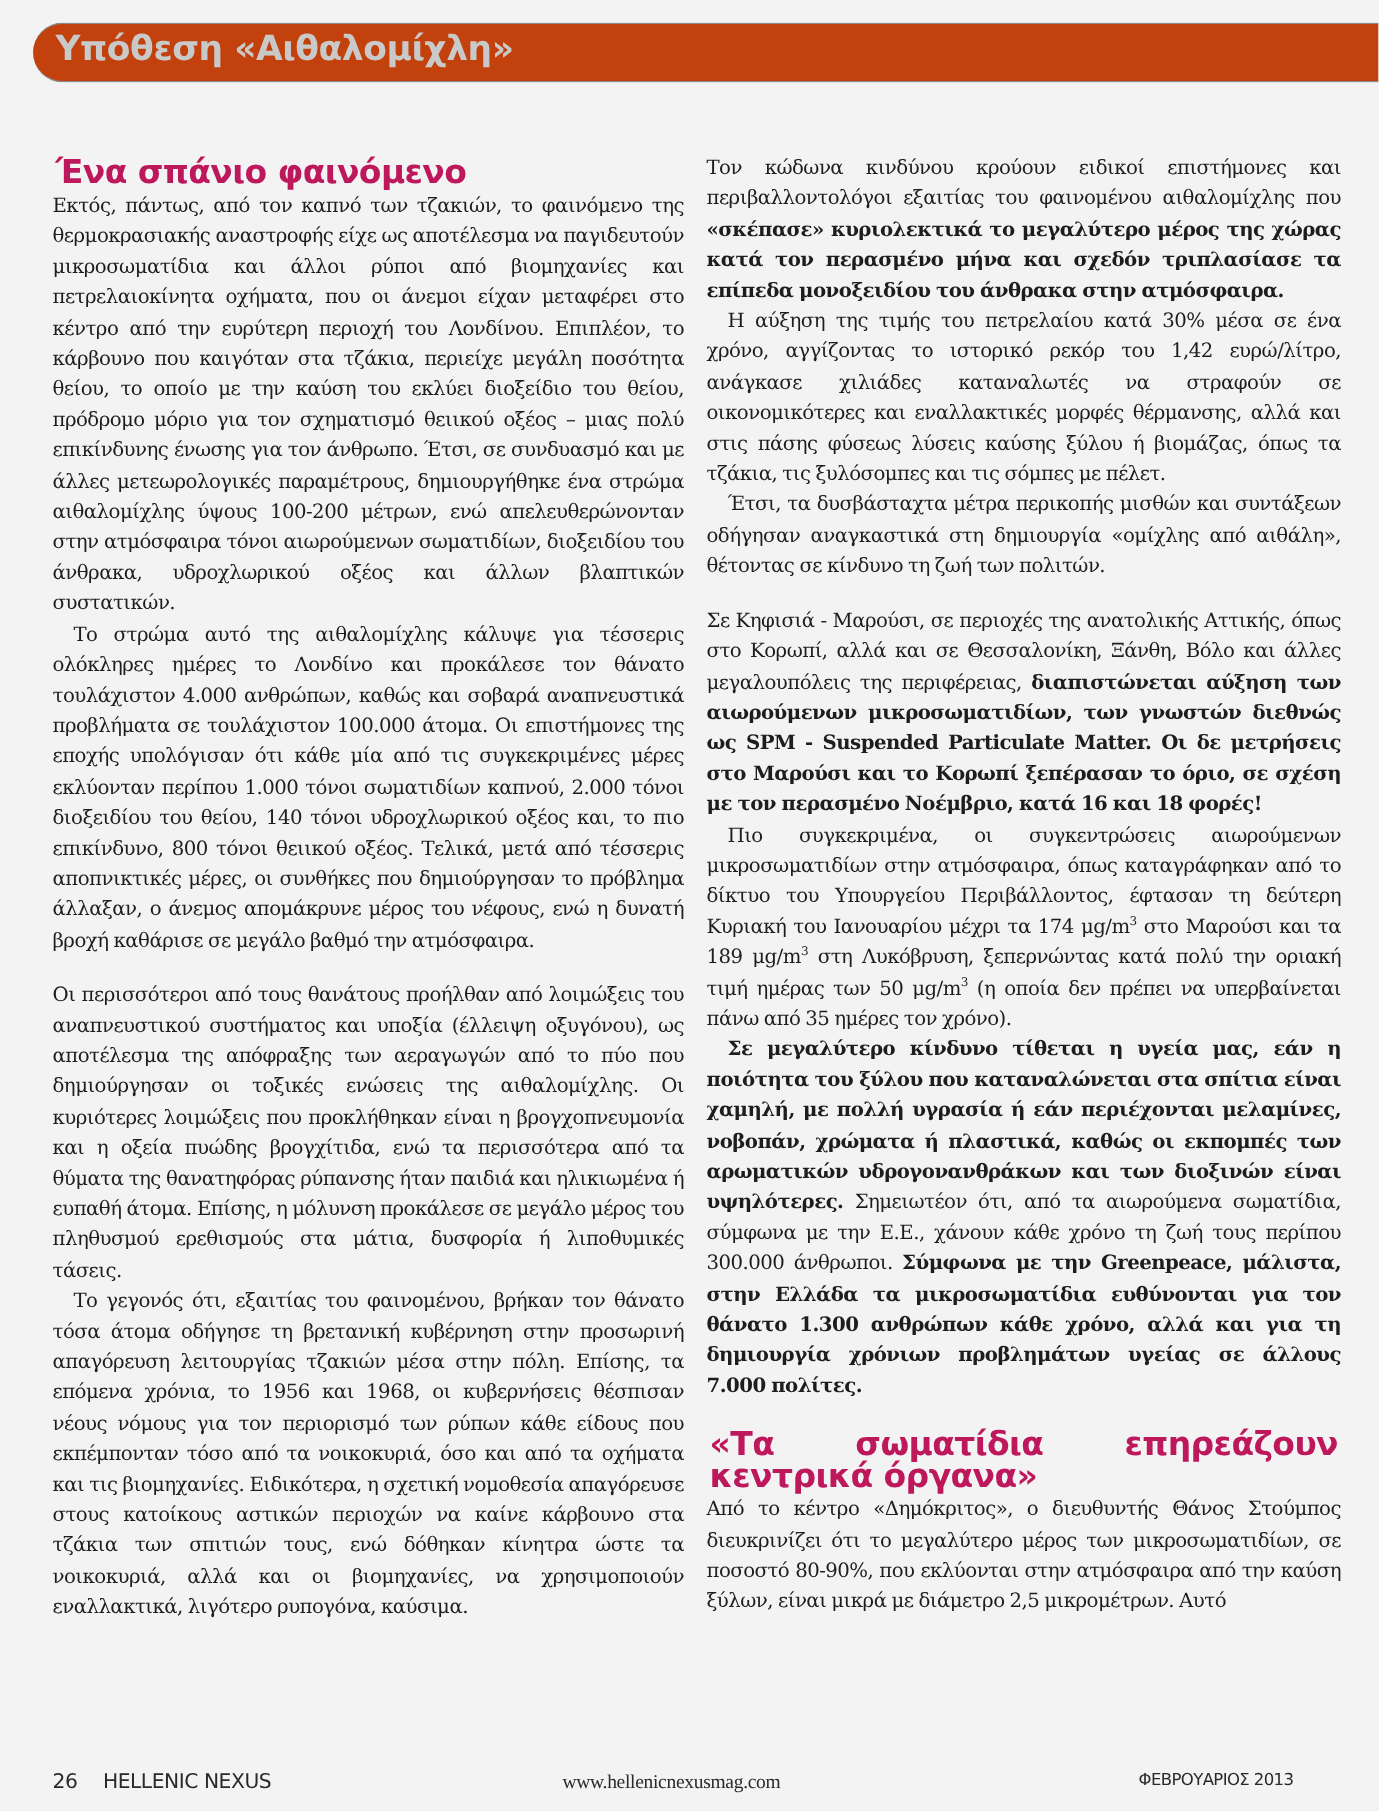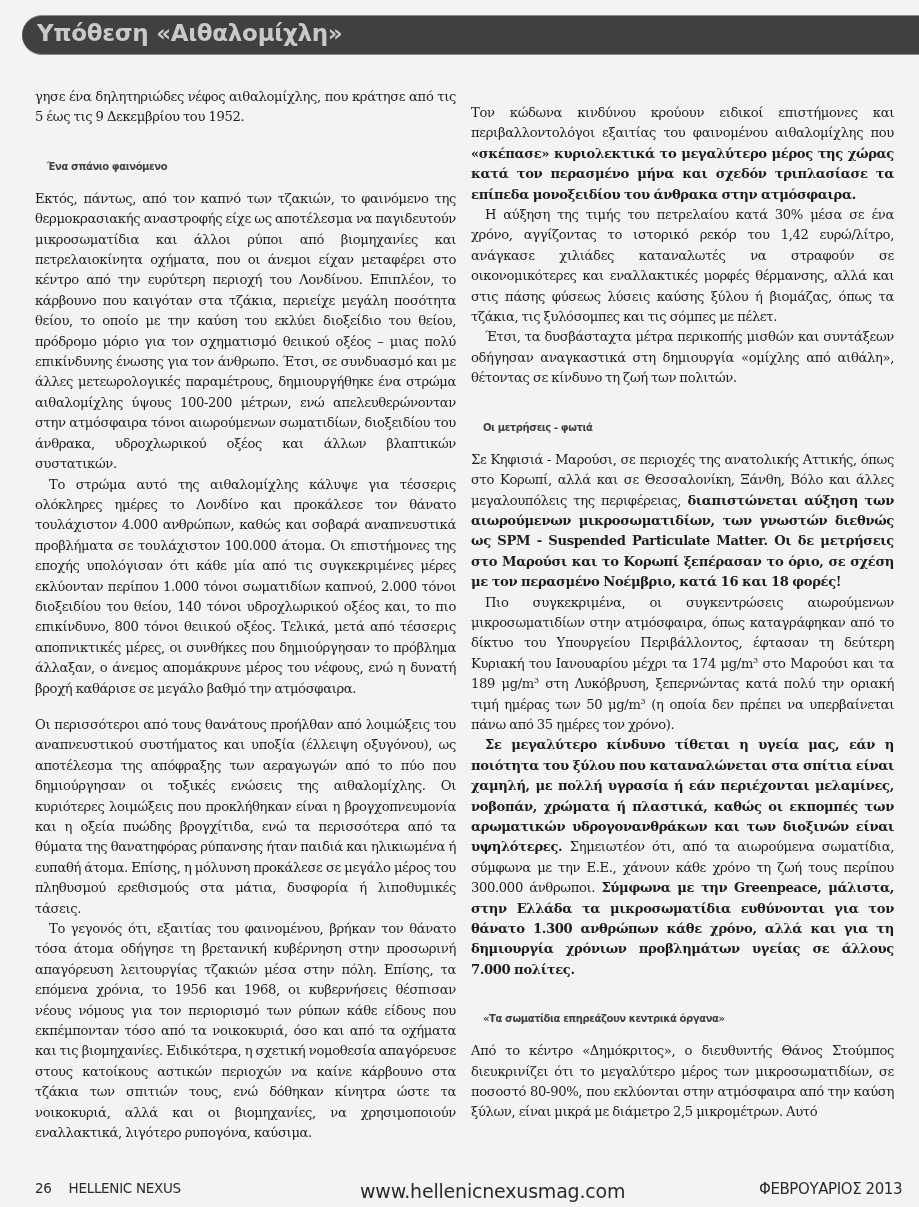--- a/index.html
+++ b/index.html
@@ -14,21 +14,21 @@
     overflow: hidden;
     font-family: "DejaVu Serif", "Liberation Serif", serif;
     color: #1e1c1c;
   }
   .header-bar {
     position: absolute;
     left: 22px;
     top: 15px;
     width: 897px;
     height: 40px;
-    background: #404040;
+    background: #c2410c;
     border-top-left-radius: 20px;
     border-bottom-left-radius: 20px;
     border-top: 1px solid #8a8a8a;
     border-bottom: 1px solid #8a8a8a;
     box-sizing: border-box;
   }
   .header-title {
     position: absolute;
     left: 15px;
     top: 4px;
@@ -50,68 +50,66 @@
   }
   .col-left { left: 35px; }
   .col-right { left: 471px; width: 423px; top: 87px; }
   .col p {
     margin: 0;
     letter-spacing: -0.35px;
     word-spacing: -0.5px;
   }
   .col p.indent { text-indent: 14px; }
   .col h2 {
-    margin: 12px;
+    margin: 2px;
     font-family: "DejaVu Sans", "Liberation Sans", sans-serif;
     font-weight: bold;
-    font-size: 10px;
+    font-size: 22px;
     line-height: 21px;
     letter-spacing: -0.4px;
-    color: #404040;
+    color: #be185d;
   }
   .b { font-weight: bold; }
   .gap-mid { height: 16px; }
   .footer {
     position: absolute;
     top: 1180px;
     font-family: "DejaVu Sans", "Liberation Sans", sans-serif;
     font-size: 13px;
     color: #2a2a2a;
     white-space: nowrap;
   }
   .footer-left { left: 35px; font-size: 13.5px; letter-spacing: -0.3px; }
   .footer-page { margin-right: 13px; }
-  .footer-center { left: 360px; font-size: 19px; letter-spacing: -0.2px; }
-  .footer-right { left: 759px; font-size: 15px; letter-spacing: -0.4px; }
+  .footer-center { left: 375px; font-size: 13px; letter-spacing: -0.2px; font-family: Liberation Serif, serif; }
+  .footer-right { left: 759px; font-size: 11px; letter-spacing: -0.4px; }
 </style>
 </head>
 <body>
 
 <div class="header-bar">
   <span class="header-title">Υπόθεση «Αιθαλομίχλη»</span>
 </div>
 
 <div class="col col-left">
-  <p>γησε ένα δηλητηριώδες νέφος αιθαλομίχλης, που κράτησε από τις 5 έως τις 9 Δεκεμβρίου του 1952.</p>
   <div class="gap-mid"></div>
   <h2>Ένα σπάνιο φαινόμενο</h2>
   <p>Εκτός, πάντως, από τον καπνό των τζακιών, το φαινόμενο της θερμοκρασιακής αναστροφής είχε ως αποτέλεσμα να παγιδευτούν μικροσωματίδια και άλλοι ρύποι από βιομηχανίες και πετρελαιοκίνητα οχήματα, που οι άνεμοι είχαν μεταφέρει στο κέντρο από την ευρύτερη περιοχή του Λονδίνου. Επιπλέον, το κάρβουνο που καιγόταν στα τζάκια, περιείχε μεγάλη ποσότητα θείου, το οποίο με την καύση του εκλύει διοξείδιο του θείου, πρόδρομο μόριο για τον σχηματισμό θειικού οξέος – μιας πολύ επικίνδυνης ένωσης για τον άνθρωπο. Έτσι, σε συνδυασμό και με άλλες μετεωρολογικές παραμέτρους, δημιουργήθηκε ένα στρώμα αιθαλομίχλης ύψους 100-200 μέτρων, ενώ απελευθερώνονταν στην ατμόσφαιρα τόνοι αιωρούμενων σωματιδίων, διοξειδίου του άνθρακα, υδροχλωρικού οξέος και άλλων βλαπτικών συστατικών.</p>
   <p class="indent">Το στρώμα αυτό της αιθαλομίχλης κάλυψε για τέσσερις ολόκληρες ημέρες το Λονδίνο και προκάλεσε τον θάνατο τουλάχιστον 4.000 ανθρώπων, καθώς και σοβαρά αναπνευστικά προβλήματα σε τουλάχιστον 100.000 άτομα. Οι επιστήμονες της εποχής υπολόγισαν ότι κάθε μία από τις συγκεκριμένες μέρες εκλύονταν περίπου 1.000 τόνοι σωματιδίων καπνού, 2.000 τόνοι διοξειδίου του θείου, 140 τόνοι υδροχλωρικού οξέος και, το πιο επικίνδυνο, 800 τόνοι θειικού οξέος. Τελικά, μετά από τέσσερις αποπνικτικές μέρες, οι συνθήκες που δημιούργησαν το πρόβλημα άλλαξαν, ο άνεμος απομάκρυνε μέρος του νέφους, ενώ η δυνατή βροχή καθάρισε σε μεγάλο βαθμό την ατμόσφαιρα.</p>
   <div class="gap-mid"></div>
   <p>Οι περισσότεροι από τους θανάτους προήλθαν από λοιμώξεις του αναπνευστικού συστήματος και υποξία (έλλειψη οξυγόνου), ως αποτέλεσμα της απόφραξης των αεραγωγών από το πύο που δημιούργησαν οι τοξικές ενώσεις της αιθαλομίχλης. Οι κυριότερες λοιμώξεις που προκλήθηκαν είναι η βρογχοπνευμονία και η οξεία πυώδης βρογχίτιδα, ενώ τα περισσότερα από τα θύματα της θανατηφόρας ρύπανσης ήταν παιδιά και ηλικιωμένα ή ευπαθή άτομα. Επίσης, η μόλυνση προκάλεσε σε μεγάλο μέρος του πληθυσμού ερεθισμούς στα μάτια, δυσφορία ή λιποθυμικές τάσεις.</p>
   <p class="indent">Το γεγονός ότι, εξαιτίας του φαινομένου, βρήκαν τον θάνατο τόσα άτομα οδήγησε τη βρετανική κυβέρνηση στην προσωρινή απαγόρευση λειτουργίας τζακιών μέσα στην πόλη. Επίσης, τα επόμενα χρόνια, το 1956 και 1968, οι κυβερνήσεις θέσπισαν νέους νόμους για τον περιορισμό των ρύπων κάθε είδους που εκπέμπονταν τόσο από τα νοικοκυριά, όσο και από τα οχήματα και τις βιομηχανίες. Ειδικότερα, η σχετική νομοθεσία απαγόρευσε στους κατοίκους αστικών περιοχών να καίνε κάρβουνο στα τζάκια των σπιτιών τους, ενώ δόθηκαν κίνητρα ώστε τα νοικοκυριά, αλλά και οι βιομηχανίες, να χρησιμοποιούν εναλλακτικά, λιγότερο ρυπογόνα, καύσιμα.</p>
 </div>
 
 <div class="col col-right">
   <div class="gap-mid"></div>
   <p><span>Τον κώδωνα κινδύνου κρούουν ειδικοί επιστήμονες και περιβαλλοντολόγοι εξαιτίας του φαινομένου αιθαλομίχλης που </span><span class="b">«σκέπασε» κυριολεκτικά το μεγαλύτερο μέρος της χώρας κατά τον περασμένο μήνα και σχεδόν τριπλασίασε τα επίπεδα μονοξειδίου του άνθρακα στην ατμόσφαιρα.</span></p>
   <p class="indent">Η αύξηση της τιμής του πετρελαίου κατά 30% μέσα σε ένα χρόνο, αγγίζοντας το ιστορικό ρεκόρ του 1,42 ευρώ/λίτρο, ανάγκασε χιλιάδες καταναλωτές να στραφούν σε οικονομικότερες και εναλλακτικές μορφές θέρμανσης, αλλά και στις πάσης φύσεως λύσεις καύσης ξύλου ή βιομάζας, όπως τα τζάκια, τις ξυλόσομπες και τις σόμπες με πέλετ.</p>
   <p class="indent">Έτσι, τα δυσβάσταχτα μέτρα περικοπής μισθών και συντάξεων οδήγησαν αναγκαστικά στη δημιουργία «ομίχλης από αιθάλη», θέτοντας σε κίνδυνο τη ζωή των πολιτών.</p>
   <div class="gap-mid"></div>
-  <h2>Οι μετρήσεις - φωτιά</h2>
   <p><span>Σε Κηφισιά - Μαρούσι, σε περιοχές της ανατολικής Αττικής, όπως στο Κορωπί, αλλά και σε Θεσσαλονίκη, Ξάνθη, Βόλο και άλλες μεγαλουπόλεις της περιφέρειας, </span><span class="b">διαπιστώνεται αύξηση των αιωρούμενων μικροσωματιδίων, των γνωστών διεθνώς ως SPM - Suspended Particulate Matter. Οι δε μετρήσεις στο Μαρούσι και το Κορωπί ξεπέρασαν το όριο, σε σχέση με τον περασμένο Νοέμβριο, κατά 16 και 18 φορές!</span></p>
   <p class="indent"><span>Πιο συγκεκριμένα, οι συγκεντρώσεις αιωρούμενων μικροσωματιδίων στην ατμόσφαιρα, όπως καταγράφηκαν από το δίκτυο του Υπουργείου Περιβάλλοντος, έφτασαν τη δεύτερη Κυριακή του Ιανουαρίου μέχρι τα 174 μg/m</span><sup style="font-size:8px;line-height:0;">3</sup><span> στο Μαρούσι και τα 189 μg/m</span><sup style="font-size:8px;line-height:0;">3</sup><span> στη Λυκόβρυση, ξεπερνώντας κατά πολύ την οριακή τιμή ημέρας των 50 μg/m</span><sup style="font-size:8px;line-height:0;">3</sup><span> (η οποία δεν πρέπει να υπερβαίνεται πάνω από 35 ημέρες τον χρόνο).</span></p>
   <p class="indent"><span class="b">Σε μεγαλύτερο κίνδυνο τίθεται η υγεία μας, εάν η ποιότητα του ξύλου που καταναλώνεται στα σπίτια είναι χαμηλή, με πολλή υγρασία ή εάν περιέχονται μελαμίνες, νοβοπάν, χρώματα ή πλαστικά, καθώς οι εκπομπές των αρωματικών υδρογονανθράκων και των διοξινών είναι υψηλότερες.</span><span> Σημειωτέον ότι, από τα αιωρούμενα σωματίδια, σύμφωνα με την Ε.Ε., χάνουν κάθε χρόνο τη ζωή τους περίπου 300.000 άνθρωποι. </span><span class="b">Σύμφωνα με την Greenpeace, μάλιστα, στην Ελλάδα τα μικροσωματίδια ευθύνονται για τον θάνατο 1.300 ανθρώπων κάθε χρόνο, αλλά και για τη δημιουργία χρόνιων προβλημάτων υγείας σε άλλους 7.000 πολίτες.</span></p>
   <div class="gap-mid"></div>
   <h2>«Τα σωματίδια επηρεάζουν κεντρικά όργανα»</h2>
   <p>Από το κέντρο «Δημόκριτος», ο διευθυντής Θάνος Στούμπος διευκρινίζει ότι το μεγαλύτερο μέρος των μικροσωματιδίων, σε ποσοστό 80-90%, που εκλύονται στην ατμόσφαιρα από την καύση ξύλων, είναι μικρά με διάμετρο 2,5 μικρομέτρων. Αυτό</p>
 </div>
 
 <div class="footer footer-left">
   <span class="footer-page">26</span>

